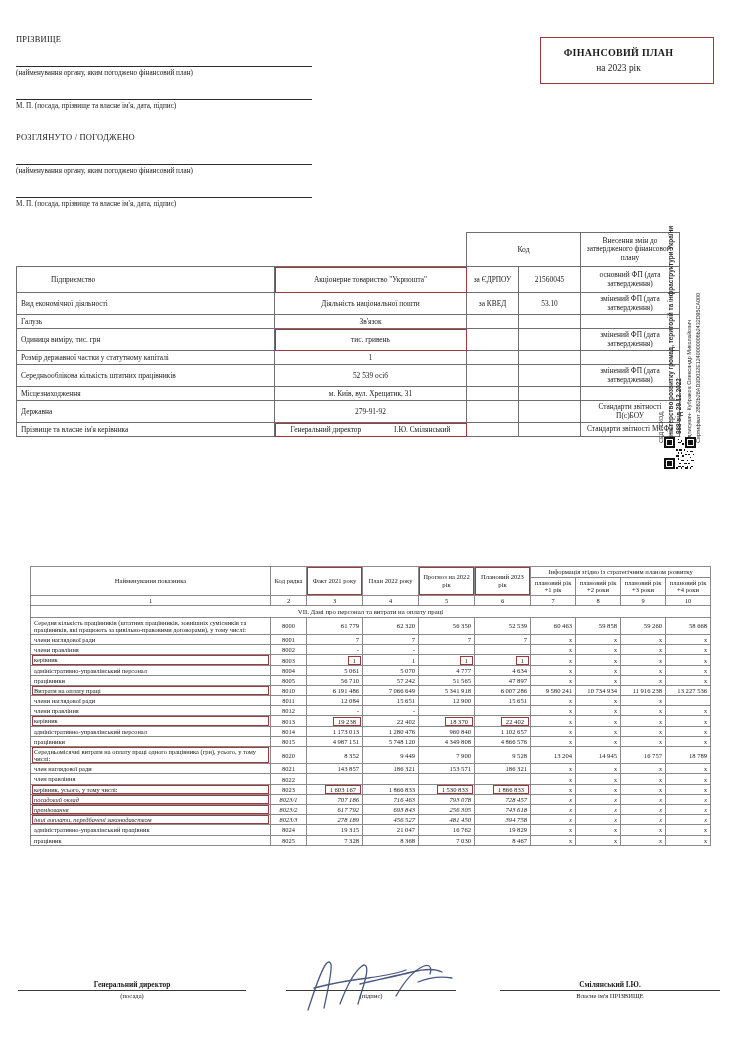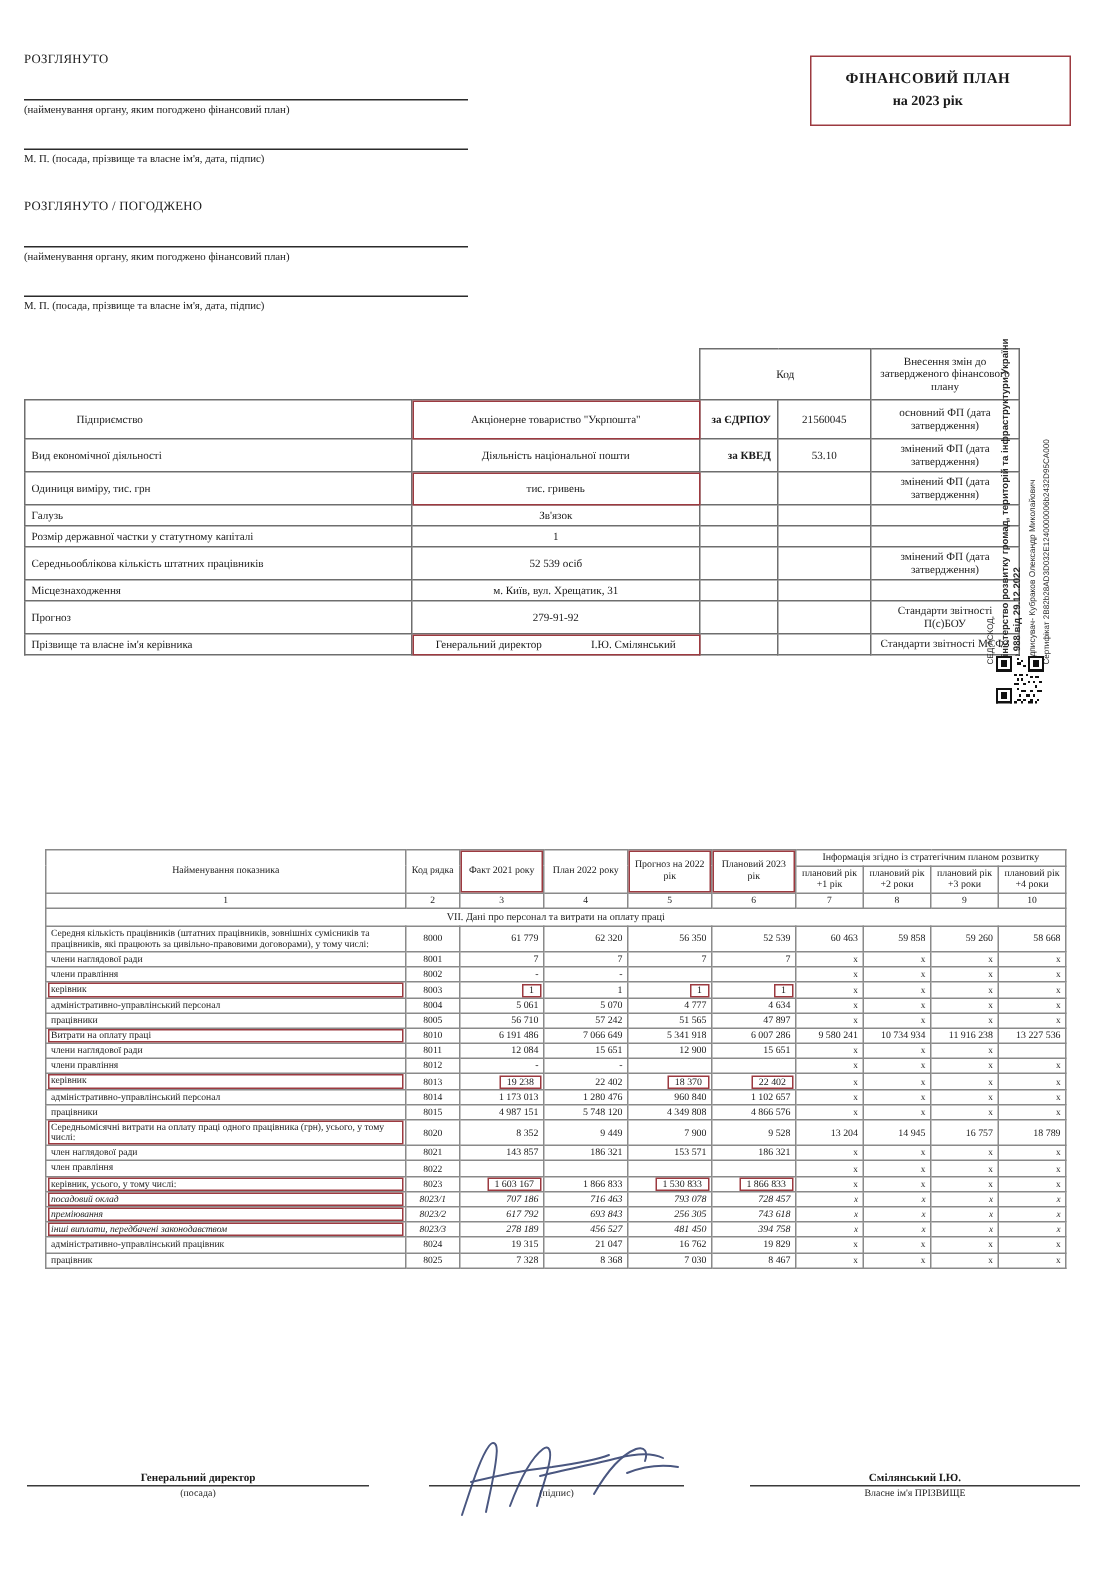--- a/index.html
+++ b/index.html
@@ -71,21 +71,21 @@
     box-sizing: border-box;
   }
   .title-box .t1 {
     font-size: 10px;
     font-weight: bold;
     letter-spacing: .3px;
     margin-bottom: 5px;
   }
   .title-box .t2 {
     font-size: 9.4px;
-    font-weight: bold;
+    font-weight: normal;
   }
 
   
   .info-wrap {
     position: absolute;
     left: 16px; top: 232px;
     width: 663px;
   }
   table.info {
     border-collapse: collapse;
@@ -95,21 +95,21 @@
   table.info td {
     border: 0.8px solid #6e6e6e;
     font-size: 7.4px;
     padding: 2px 4px;
     vertical-align: middle;
     height: 13px;
     box-sizing: border-box;
   }
   td.lbl { text-align: left; }
   td.val { text-align: center; }
-  td.codelbl { text-align: right; font-size: 7.2px; font-weight: bold; }
+  td.codelbl { text-align: center; font-size: 7.2px; }
   td.codeval { text-align: center; font-size: 7.2px; }
   td.chg { text-align: center; font-size: 7px; line-height: 1.15; }
   .info .hdr-code {
     text-align: center;
     font-size: 7.6px;
     vertical-align: middle;
   }
   .nb { border: none !important; }
   .red-box {
     outline: 1.3px solid #9c3a40;
@@ -241,21 +241,21 @@
 </style>
 </head>
 <body>
 
 <div class="page">
 
   <div class="top-block">
 
     <div class="appr-col-left">
       <div>
-        <div class="appr-head">РОЗГЛЯНУТО</div>
+        <div class="appr-head">ПРІЗВИЩЕ</div>
         <div class="rule-line"></div>
         <div class="rule-cap">(найменування органу, яким погоджено фінансовий план)</div>
         <div class="rule-line"></div>
         <div class="mp-line">М. П. (посада, прізвище та власне ім'я, дата, підпис)</div>
       </div>
       <div class="gap-22"></div>
       <div>
         <div class="appr-head">РОЗГЛЯНУТО / ПОГОДЖЕНО</div>
         <div class="rule-line"></div>
         <div class="rule-cap">(найменування органу, яким погоджено фінансовий план)</div>
@@ -295,34 +295,34 @@
             <td class="chg">основний ФП (дата затвердження)</td>
           </tr>
           <tr>
             <td class="lbl">Вид економічної діяльності</td>
             <td class="val">Діяльність національної пошти</td>
             <td class="codelbl">за  КВЕД</td>
             <td class="codeval">53.10</td>
             <td class="chg">змінений ФП (дата затвердження)</td>
           </tr>
           <tr>
+            <td class="lbl">Галузь</td>
+            <td class="val">Зв'язок</td>
+            <td class="codelbl"></td>
+            <td class="codeval"></td>
+            <td class="chg" style="border-top: none;"></td>
+          </tr>
+          <tr>
             <td class="lbl">Одиниця виміру, тис. грн</td>
             <td class="val red-box">тис. гривень</td>
             <td class="codelbl"></td>
             <td class="codeval"></td>
             <td class="chg">змінений ФП (дата затвердження)</td>
           </tr>
           <tr>
-            <td class="lbl">Галузь</td>
-            <td class="val">Зв'язок</td>
-            <td class="codelbl"></td>
-            <td class="codeval"></td>
-            <td class="chg" style="border-top: none;"></td>
-          </tr>
-          <tr>
             <td class="lbl">Розмір державної частки у статутному капіталі</td>
             <td class="val">1</td>
             <td class="codelbl"></td>
             <td class="codeval"></td>
             <td class="chg" style="border-top: none;"></td>
           </tr>
           <tr>
             <td class="lbl">Середньооблікова кількість штатних працівників</td>
             <td class="val">52 539 осіб</td>
             <td class="codelbl"></td>
@@ -330,21 +330,21 @@
             <td class="chg">змінений ФП (дата затвердження)</td>
           </tr>
           <tr>
             <td class="lbl">Місцезнаходження</td>
             <td class="val">м. Київ, вул. Хрещатик, 31</td>
             <td class="codelbl"></td>
             <td class="codeval"></td>
             <td class="chg" style="border-top: none;"></td>
           </tr>
           <tr>
-            <td class="lbl">Прогноз</td>
+            <td class="lbl">Державна</td>
             <td class="val">279-91-92</td>
             <td class="codelbl"></td>
             <td class="codeval"></td>
             <td class="chg">Стандарти звітності П(с)БОУ</td>
           </tr>
           <tr>
             <td class="lbl">Прізвище та власне ім'я керівника</td>
             <td class="val red-box">
               <div class="val-two">
                 <span>Генеральний директор</span>

